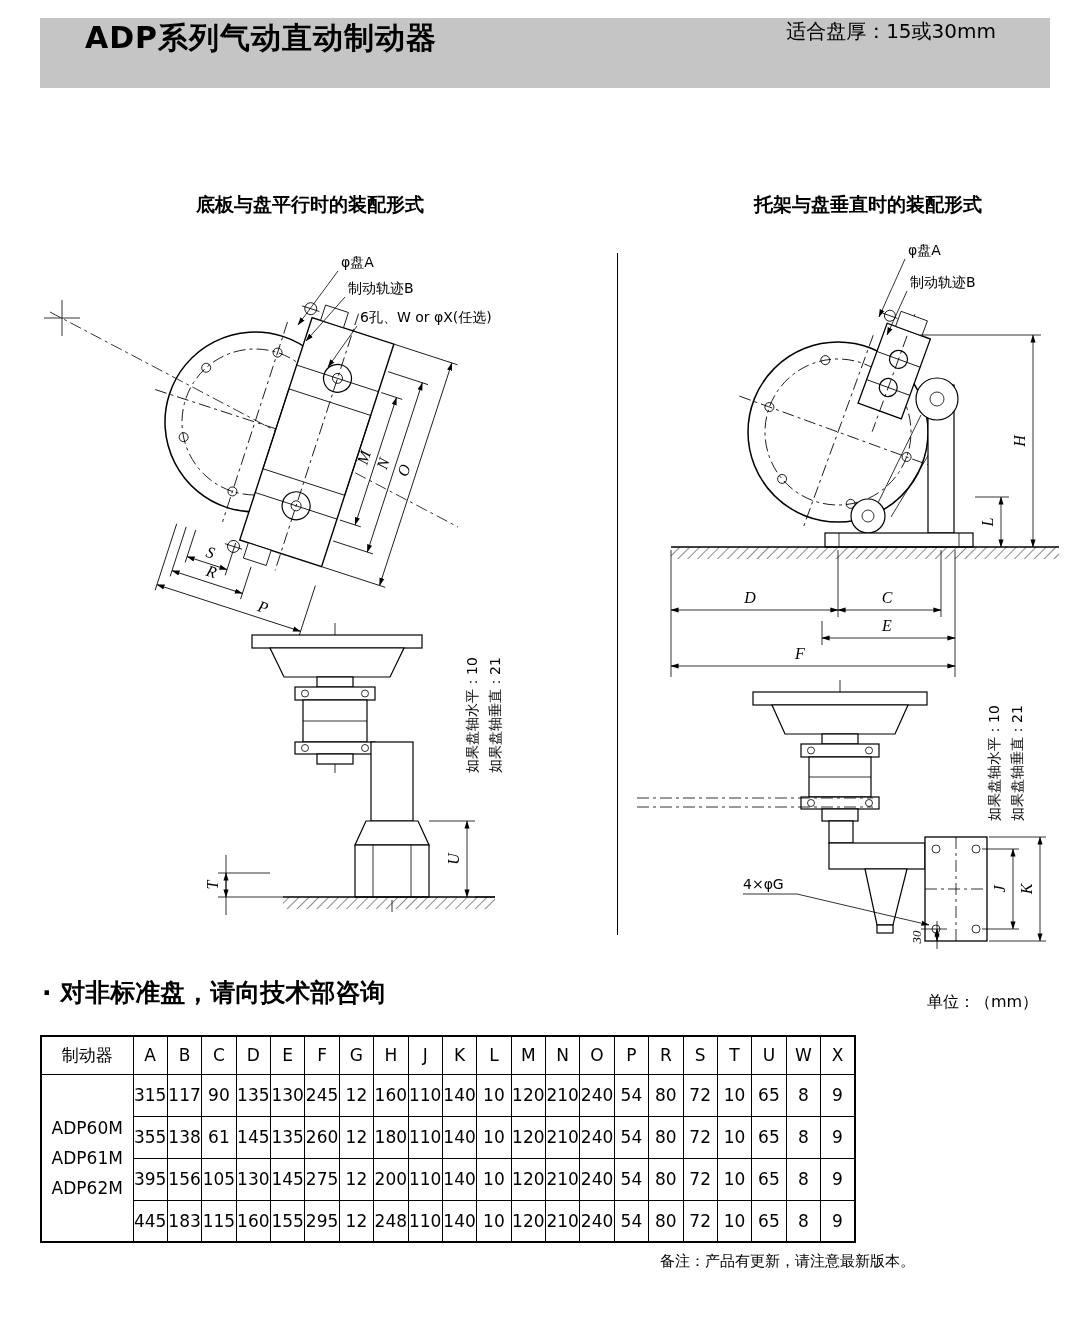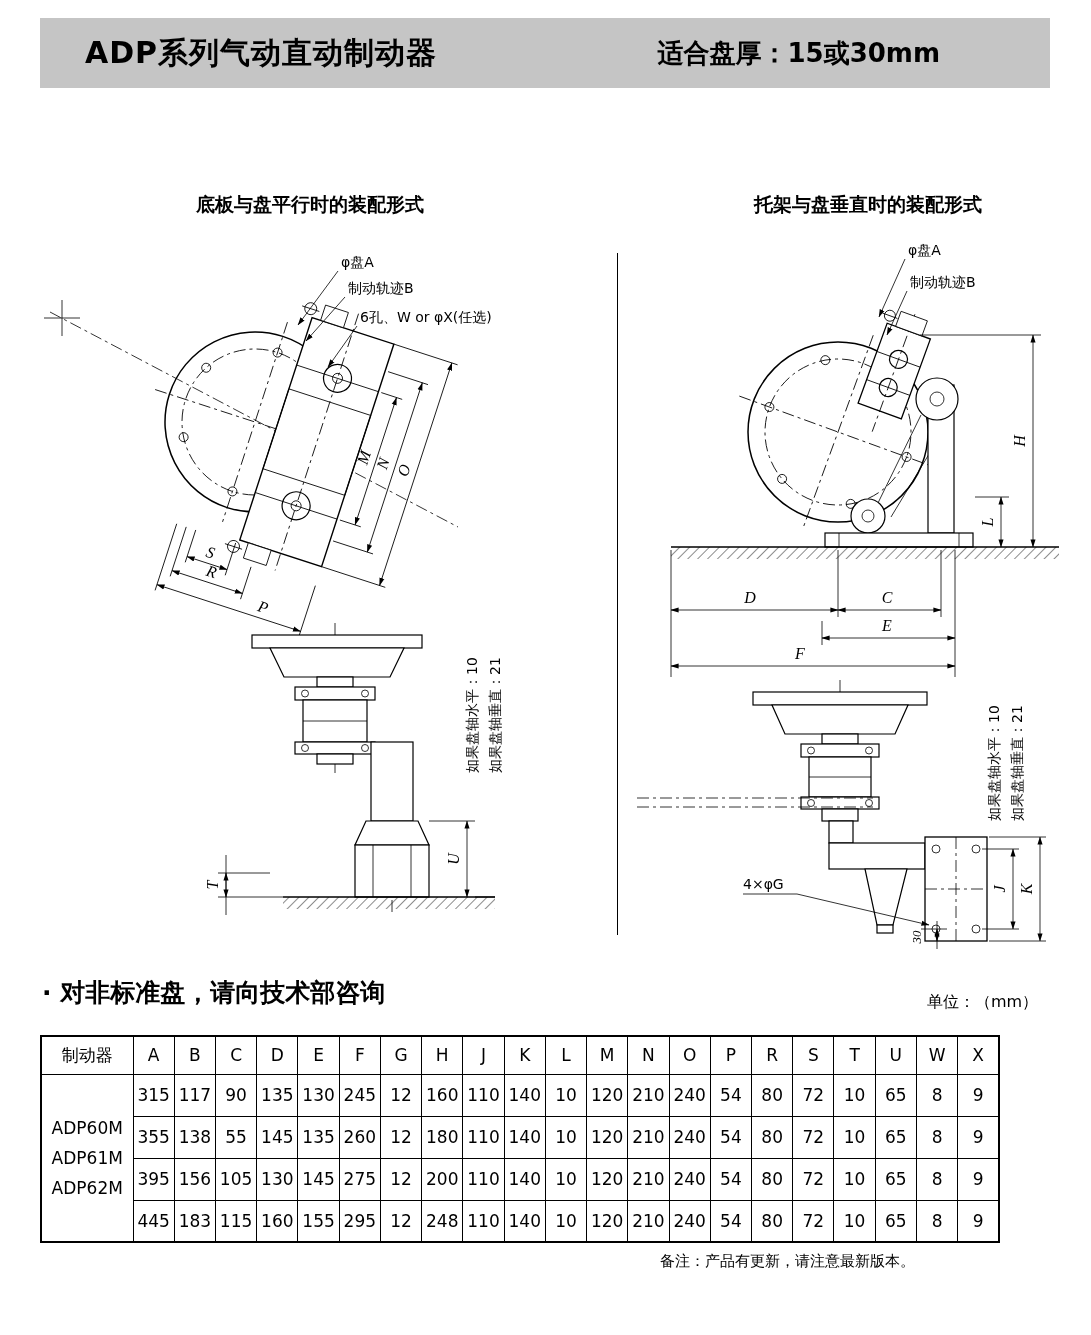--- a/index.html
+++ b/index.html
@@ -2,34 +2,34 @@
 <html><head>
 <meta charset="utf-8">
 <style>
   * { margin:0; padding:0; box-sizing:border-box; }
   html,body { background:#fff; }
   body { font-family:"DejaVu Sans", sans-serif; color:#000; }
   #page { position:relative; width:1091px; height:1335px; background:#fff; overflow:hidden; }
   .abs { position:absolute; }
 
   #header-bar { left:40px; top:18px; width:1010px; height:70px; background:#c5c5c5;
-                display:flex; align-items:center; justify-content:space-between; }
+                display:flex; align-items:flex-start; justify-content:space-between; }
   #header-title { padding-left:45px; font-size:30px; font-weight:bold; letter-spacing:1px; }
-  #header-fit { padding-right:110px; font-size:26px; font-weight:bold; }
+  #header-fit { padding-right:54px; font-size:20px; font-weight:normal; }
 
   .drawing-title { top:192px; font-size:19px; font-weight:bold; text-align:center; width:400px; }
   #left-title  { left:110px; }
   #right-title { left:668px; }
   #divider { left:617px; top:253px; width:1px; height:682px; background:#000; }
 
   #note-nonstd { left:42px; top:976px; font-size:25px; font-weight:bold; }
   #unit-label  { left:900px; top:992px; width:165px; font-size:16px; text-align:center; }
   #footer-note { left:660px; top:1252px; width:405px; text-align:left; font-size:15px; }
 
-  #spec-table { left:40px; top:1035px; width:960px; border-collapse:collapse; table-layout:fixed;
+  #spec-table { left:40px; top:1035px; width:816px; border-collapse:collapse; table-layout:fixed;
                 font-size:17px; border:2px solid #000; }
   #spec-table th, #spec-table td { border:1px solid #000; text-align:center; vertical-align:middle;
                 padding:0; height:42px; font-weight:normal; }
   #spec-table thead th { height:38px; }
   #spec-table .c-first { width:92px; }
   #spec-table td.models div { line-height:30px; font-size:17px; }
 
   svg text { fill:#000; }
   .cn  { font-size:14px; font-family:"DejaVu Sans", sans-serif; }
   .dimtext { font-size:16px; font-style:italic; font-family:"Liberation Serif", serif; }
@@ -394,21 +394,21 @@
           <td>80</td>
           <td>72</td>
           <td>10</td>
           <td>65</td>
           <td>8</td>
           <td>9</td>
         </tr>
         <tr>
           <td>355</td>
           <td>138</td>
-          <td>55</td>
+          <td>61</td>
           <td>145</td>
           <td>135</td>
           <td>260</td>
           <td>12</td>
           <td>180</td>
           <td>110</td>
           <td>140</td>
           <td>10</td>
           <td>120</td>
           <td>210</td>

